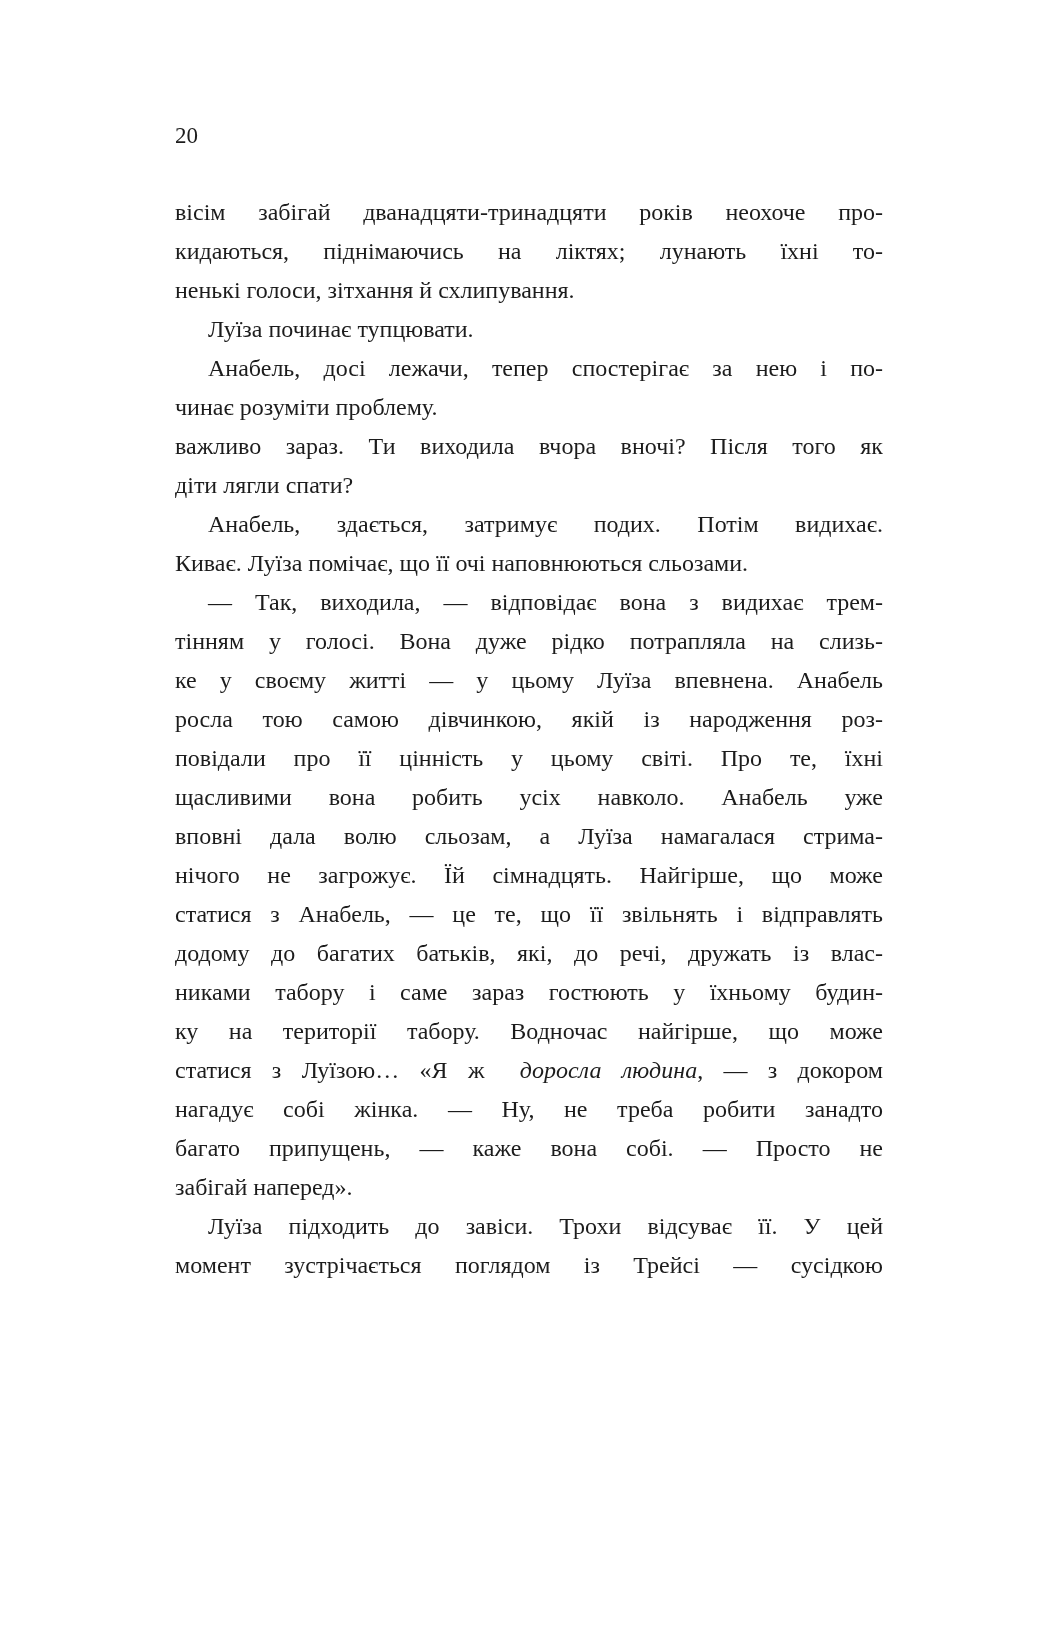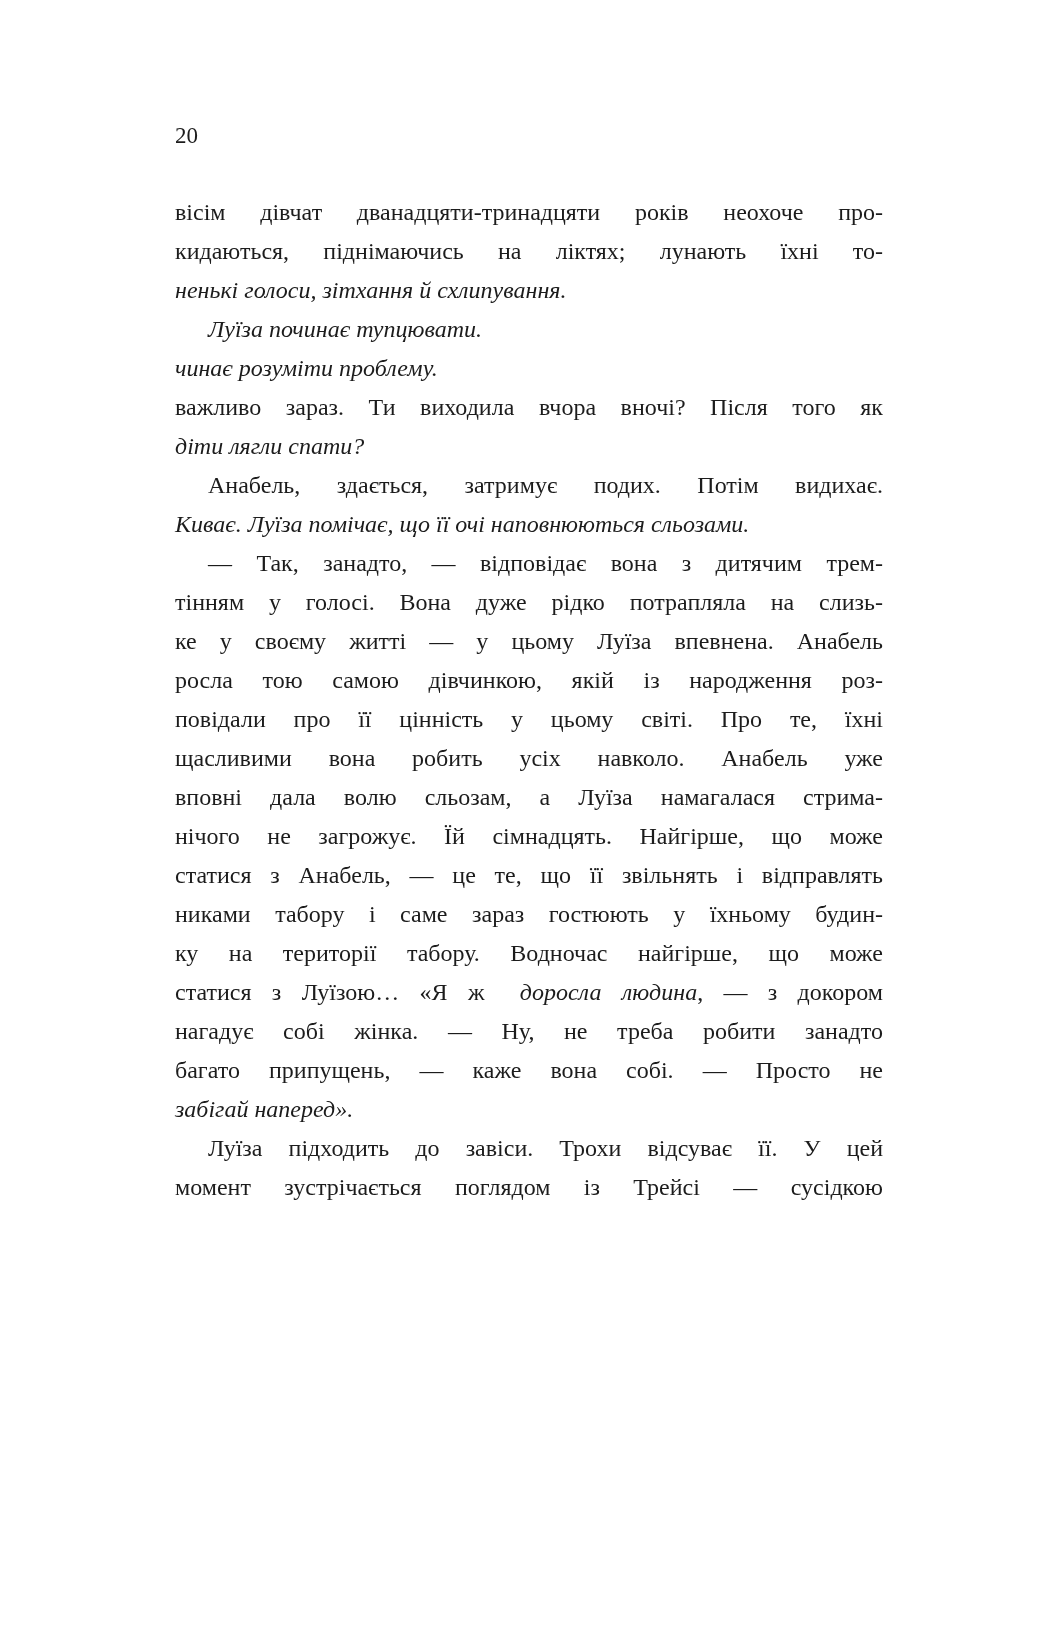--- a/index.html
+++ b/index.html
@@ -26,66 +26,68 @@
     text-align: left;
   }
   .para { }
   .line {
     font-size: 24px;
     line-height: 39px;
     text-align: justify;
     text-align-last: justify;
     white-space: normal;
   }
-  .line.end { text-align-last: left; font-style: italic; }
+  .line.end { text-align-last: left; }
   .line.indent { text-indent: 33px; }
   .line em { font-style: italic; margin-left: 15px; }
 </style>
 </head>
 <body>
 
 <div class="page">
   <div class="text-block">
 
     <div class="page-number">20</div>
 
     <div class="para">
-      <div class="line">вісім дівчат дванадцяти-тринадцяти років неохоче про-</div>
+      <div class="line">вісім забігай дванадцяти-тринадцяти років неохоче про-</div>
       <div class="line">кидаються, піднімаючись на ліктях; лунають їхні то-</div>
       <div class="line end">ненькі голоси, зітхання й схлипування.</div>
     </div>
 
     <div class="para">
       <div class="line indent end">Луїза починає тупцювати.</div>
     </div>
 
     <div class="para">
+      <div class="line indent">Анабель, досі лежачи, тепер спостерігає за нею і по-</div>
       <div class="line end">чинає розуміти проблему.</div>
     </div>
 
     <div class="para">
       <div class="line">важливо зараз. Ти виходила вчора вночі? Після того як</div>
       <div class="line end">діти лягли спати?</div>
     </div>
 
     <div class="para">
       <div class="line indent">Анабель, здається, затримує подих. Потім видихає.</div>
       <div class="line end">Киває. Луїза помічає, що її очі наповнюються сльозами.</div>
     </div>
 
     <div class="para">
-      <div class="line indent">— Так, занадто, — відповідає вона з дитячим трем-</div>
+      <div class="line indent">— Так, виходила, — відповідає вона з видихає трем-</div>
       <div class="line">тінням у голосі. Вона дуже рідко потрапляла на слизь-</div>
       <div class="line">ке у своєму житті — у цьому Луїза впевнена. Анабель</div>
       <div class="line">росла тою самою дівчинкою, якій із народження роз-</div>
       <div class="line">повідали про її цінність у цьому світі. Про те, їхні</div>
       <div class="line">щасливими вона робить усіх навколо. Анабель уже</div>
       <div class="line">вповні дала волю сльозам, а Луїза намагалася стрима-</div>
       <div class="line">нічого не загрожує. Їй сімнадцять. Найгірше, що може</div>
       <div class="line">статися з Анабель, — це те, що її звільнять і відправлять</div>
+      <div class="line">додому до багатих батьків, які, до речі, дружать із влас-</div>
       <div class="line">никами табору і саме зараз гостюють у їхньому будин-</div>
       <div class="line">ку на території табору. Водночас найгірше, що може</div>
       <div class="line"><span>статися з Луїзою… «Я ж </span><em>доросла людина</em><span>, — з докором</span></div>
       <div class="line">нагадує собі жінка. — Ну, не треба робити занадто</div>
       <div class="line">багато припущень, — каже вона собі. — Просто не</div>
       <div class="line end">забігай наперед».</div>
     </div>
 
     <div class="para">
       <div class="line indent">Луїза підходить до завіси. Трохи відсуває її. У цей</div>

